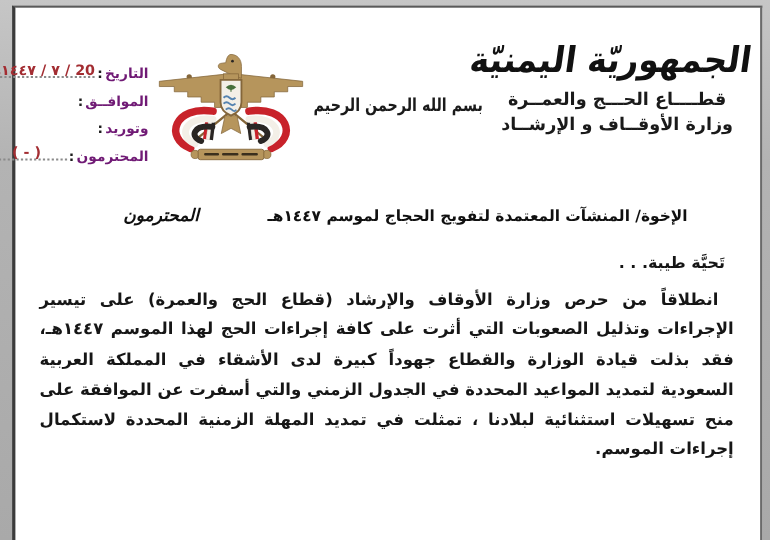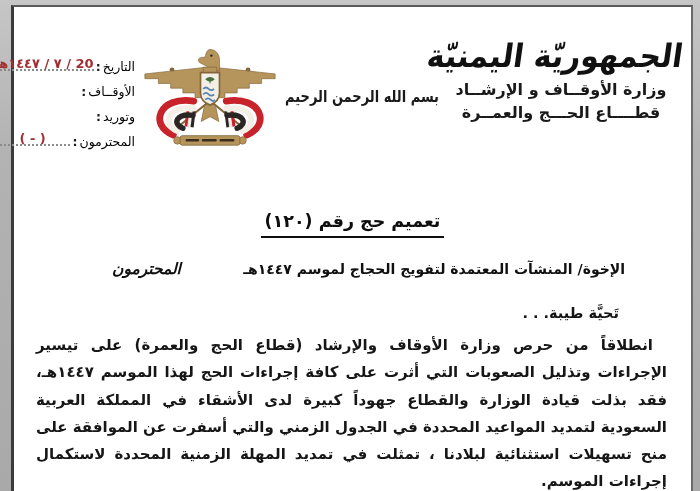--- a/index.html
+++ b/index.html
@@ -25,21 +25,21 @@
   }
   .ministry-line { font-size:16px; font-weight:700; color:#1a1a1a; line-height:1.45; white-space:nowrap; }
   .emblem-wrap { flex:1; display:flex; flex-direction:row; align-items:center; padding-top:2px; }
   .bismillah {
     font-size:13px; font-weight:700; color:#1a1a1a; letter-spacing:-0.5px;
     transform:scaleY(1.25); margin-bottom:2px; white-space:nowrap;
   }
   
   .meta { width:196px; padding-top:22px; }
   .meta-row { display:flex; direction:rtl; align-items:flex-end; height:25px; }
-  .meta-label { font-size:12.5px; font-weight:400; color:#000000; white-space:nowrap; }
+  .meta-label { font-size:12.5px; font-weight:700; color:#701a75; white-space:nowrap; }
   .meta-sep { font-size:12.5px; font-weight:700; color:#1c1c1c; margin:0 2px; }
   .meta-leader {
     flex:1; border-bottom:2px dotted #8a8a8a; text-align:center;
     height:20px; line-height:20px; margin-bottom:3px;
   }
   .meta-value { font-size:13px; font-weight:700; color:#a32d32; position:relative; top:2px; white-space:nowrap; }
   
   .doc-title-wrap { text-align:center; margin-top:46px; }
   .doc-title {
     display:inline-block; font-size:17.5px; font-weight:700; color:#0e0e0e;
@@ -49,41 +49,41 @@
   .doc-subject {
     display:inline-block; font-size:16.5px; font-weight:700; color:#0e0e0e;
     border-bottom:2.5px solid #0e0e0e; padding:0 4px 4px 4px;
   }
   .addressee-row {
     display:flex; direction:rtl; justify-content:space-between; align-items:baseline;
     margin-top:22px; padding-right:66px; padding-left:98px;
   }
   .addressee { font-size:14px; font-weight:700; color:#101010; }
   .honorific { font-size:15.5px; font-weight:700; color:#101010;font-style:italic; }
-  .greeting { margin-top:27px; padding-right:72px; font-size:14.5px; font-weight:700; color:#151515; }
+  .greeting { margin-top:27px; padding-right:32px; font-size:14.5px; font-weight:700; color:#151515; }
   .body-par {
     margin-top:11px; padding:0 24px 0 22px;
     font-size:15px; font-weight:700; color:#161616;
     line-height:1.82; text-align:justify; text-indent:14px;
   }
   
   .emblem-svg { display:block; }
 </style>
 </head>
 <body>
 
 <div class="screen">
   <div class="paper">
 
     <div class="letterhead">
 
       <div class="repblock">
         <div class="republic-title">الجمهوريّة اليمنيّة</div>
+        <div class="ministry-line">قطــــاع الحـــج والعمــرة</div>
         <div class="ministry-line">وزارة الأوقــاف و الإرشــاد</div>
-        <div class="ministry-line">قطــــاع الحـــج والعمــرة</div>
       </div>
 
       <div class="emblem-wrap">
         <div class="bismillah">بسم الله الرحمن الرحيم</div>
         <svg class="emblem-svg" width="150" height="114" viewBox="0 0 220 168" xmlns="http://www.w3.org/2000/svg">
 
           <g stroke-width="3" stroke-linecap="round" fill="none" stroke="#84663a">
             <line x1="58" y1="132" x2="166" y2="44"></line>
             <line x1="162" y1="132" x2="54" y2="44"></line>
           </g>
@@ -149,40 +149,37 @@
 
       <div class="meta">
         <div class="meta-row">
           <span class="meta-label">التاريخ</span>
           <span class="meta-sep">:</span>
           <span class="meta-leader">
             <span class="meta-value">20 / ٧ / ١٤٤٧هـ</span>
           </span>
         </div>
         <div class="meta-row">
-          <span class="meta-label">الأوقــاف</span>
+          <span class="meta-label">الموافــق</span>
           <span class="meta-sep">:</span>
         </div>
         <div class="meta-row">
           <span class="meta-label">وتوريد</span>
           <span class="meta-sep">:</span>
         </div>
         <div class="meta-row">
           <span class="meta-label">المحترمون</span>
           <span class="meta-sep">:</span>
           <span class="meta-leader">
             <span class="meta-value">( - )</span>
           </span>
         </div>
       </div>
     </div>
 
-    <div class="doc-title-wrap">
-      <span class="doc-title">تعميم حج رقم (١٢٠)</span>
-    </div>
 
     <div class="addressee-row">
       <span class="addressee">الإخوة/ المنشآت المعتمدة لتفويج الحجاج لموسم ١٤٤٧هـ</span>
       <span class="honorific">المحترمون</span>
     </div>
 
     <div class="greeting">تَحيَّة طيبة. . .</div>
 
     <p class="body-par">انطلاقاً من حرص وزارة الأوقاف والإرشاد (قطاع الحج والعمرة) على تيسير الإجراءات وتذليل الصعوبات التي أثرت على كافة إجراءات الحج لهذا الموسم ١٤٤٧هـ، فقد بذلت قيادة الوزارة والقطاع جهوداً كبيرة لدى الأشقاء في المملكة العربية السعودية لتمديد المواعيد المحددة في الجدول الزمني والتي أسفرت عن الموافقة على منح تسهيلات استثنائية لبلادنا ، تمثلت في تمديد المهلة الزمنية المحددة لاستكمال إجراءات الموسم.</p>
 

